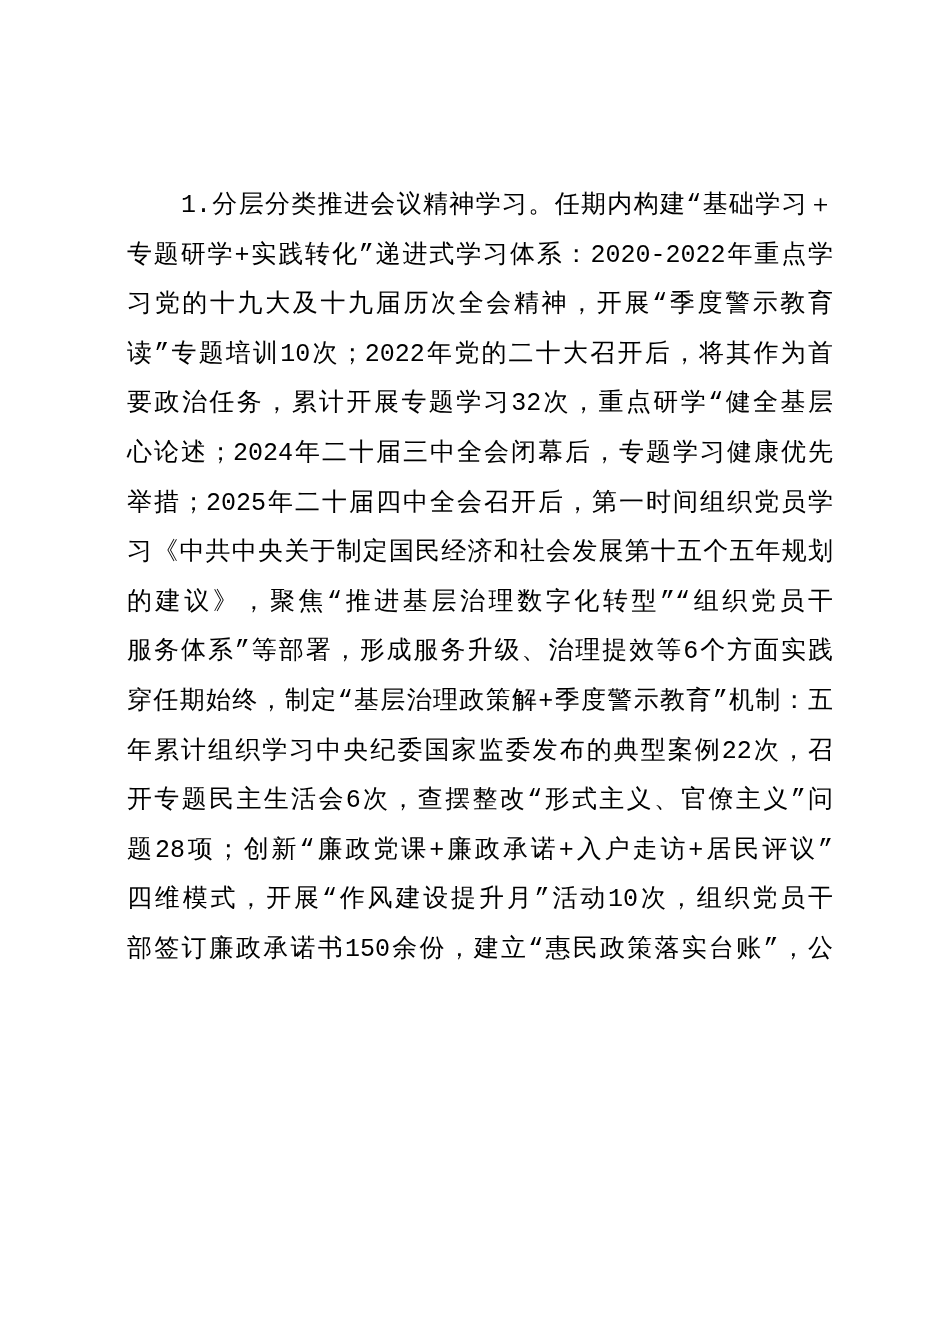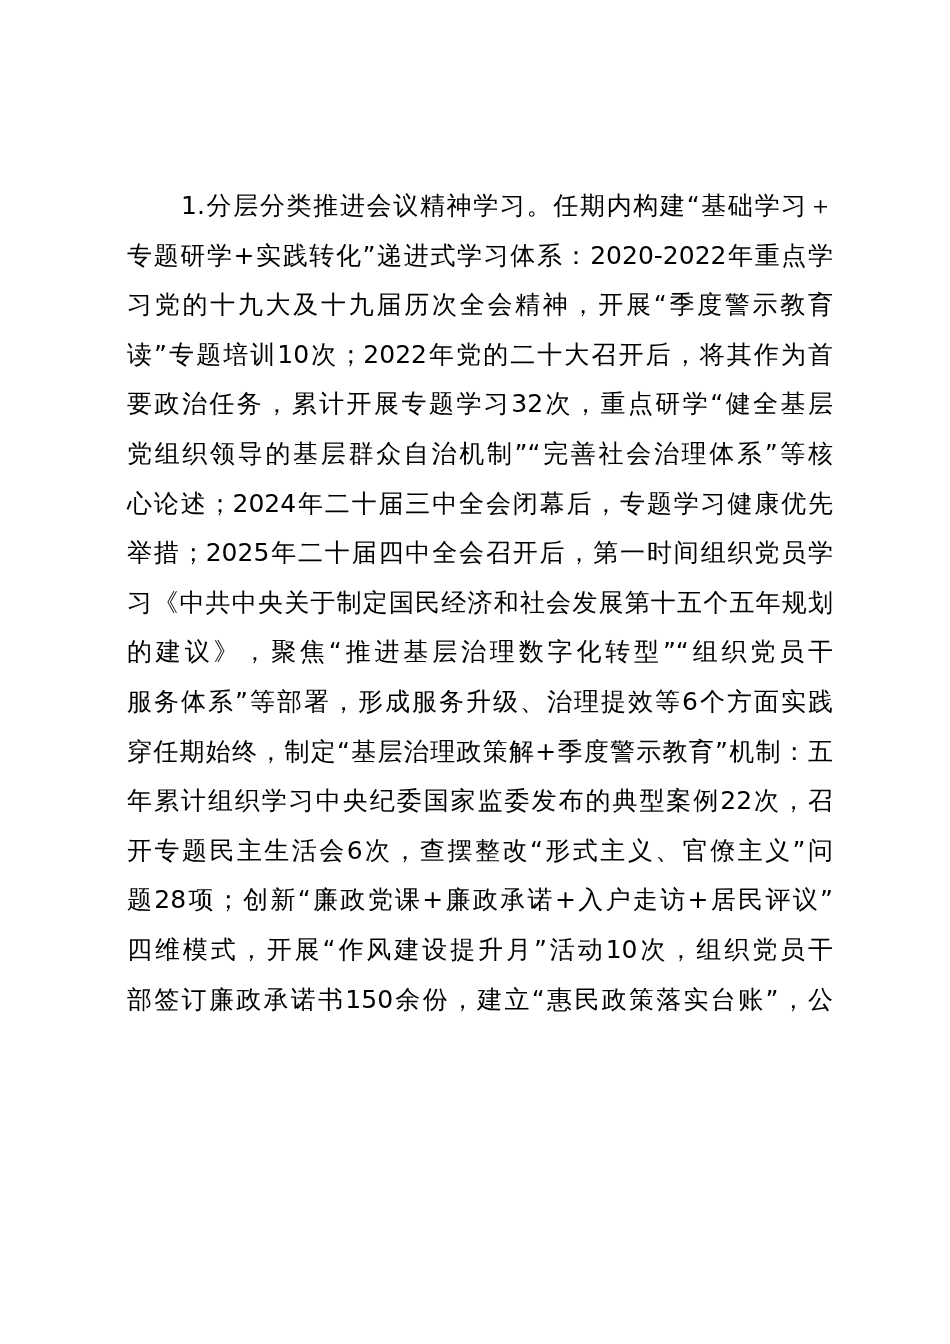--- a/index.html
+++ b/index.html
@@ -20,20 +20,21 @@
       left: 0; top: 0;
       width: 950px;
       height: 1344px;
       background: #ffffff;
     }
     .text-body {
       position: absolute;
       left: 127px;
       top: 181px;
       width: 706px;
+      font-family: Liberation Mono, monospace;
     }
     .line {
       display: block;
       height: 49.6px;
       line-height: 49.6px;
       font-size: 25px;
       white-space: nowrap;
       text-align: justify;
       text-align-last: justify;
       letter-spacing: 0;
@@ -50,21 +51,20 @@
 
 <div class="page">
   <div class="text-body">
 
     <div>
       <span class="line indent">1.分层分类推进会议精神学习。任期内构建“基础学习＋</span>
       <span class="line">专题研学+实践转化”递进式学习体系：2020-2022年重点学</span>
       <span class="line">习党的十九大及十九届历次全会精神，开展“季度警示教育</span>
       <span class="line">读”专题培训10次；2022年党的二十大召开后，将其作为首</span>
       <span class="line">要政治任务，累计开展专题学习32次，重点研学“健全基层</span>
-      <span class="line">党组织领导的基层群众自治机制”“完善社会治理体系”等核</span>
       <span class="line">心论述；2024年二十届三中全会闭幕后，专题学习健康优先</span>
       <span class="line">举措；2025年二十届四中全会召开后，第一时间组织党员学</span>
       <span class="line">习《中共中央关于制定国民经济和社会发展第十五个五年规划</span>
       <span class="line">的建议》，聚焦“推进基层治理数字化转型”“组织党员干</span>
       <span class="line">服务体系”等部署，形成服务升级、治理提效等6个方面实践</span>
     </div>
 
     <div>
       <span class="line">穿任期始终，制定“基层治理政策解+季度警示教育”机制：五</span>
       <span class="line">年累计组织学习中央纪委国家监委发布的典型案例22次，召</span>

